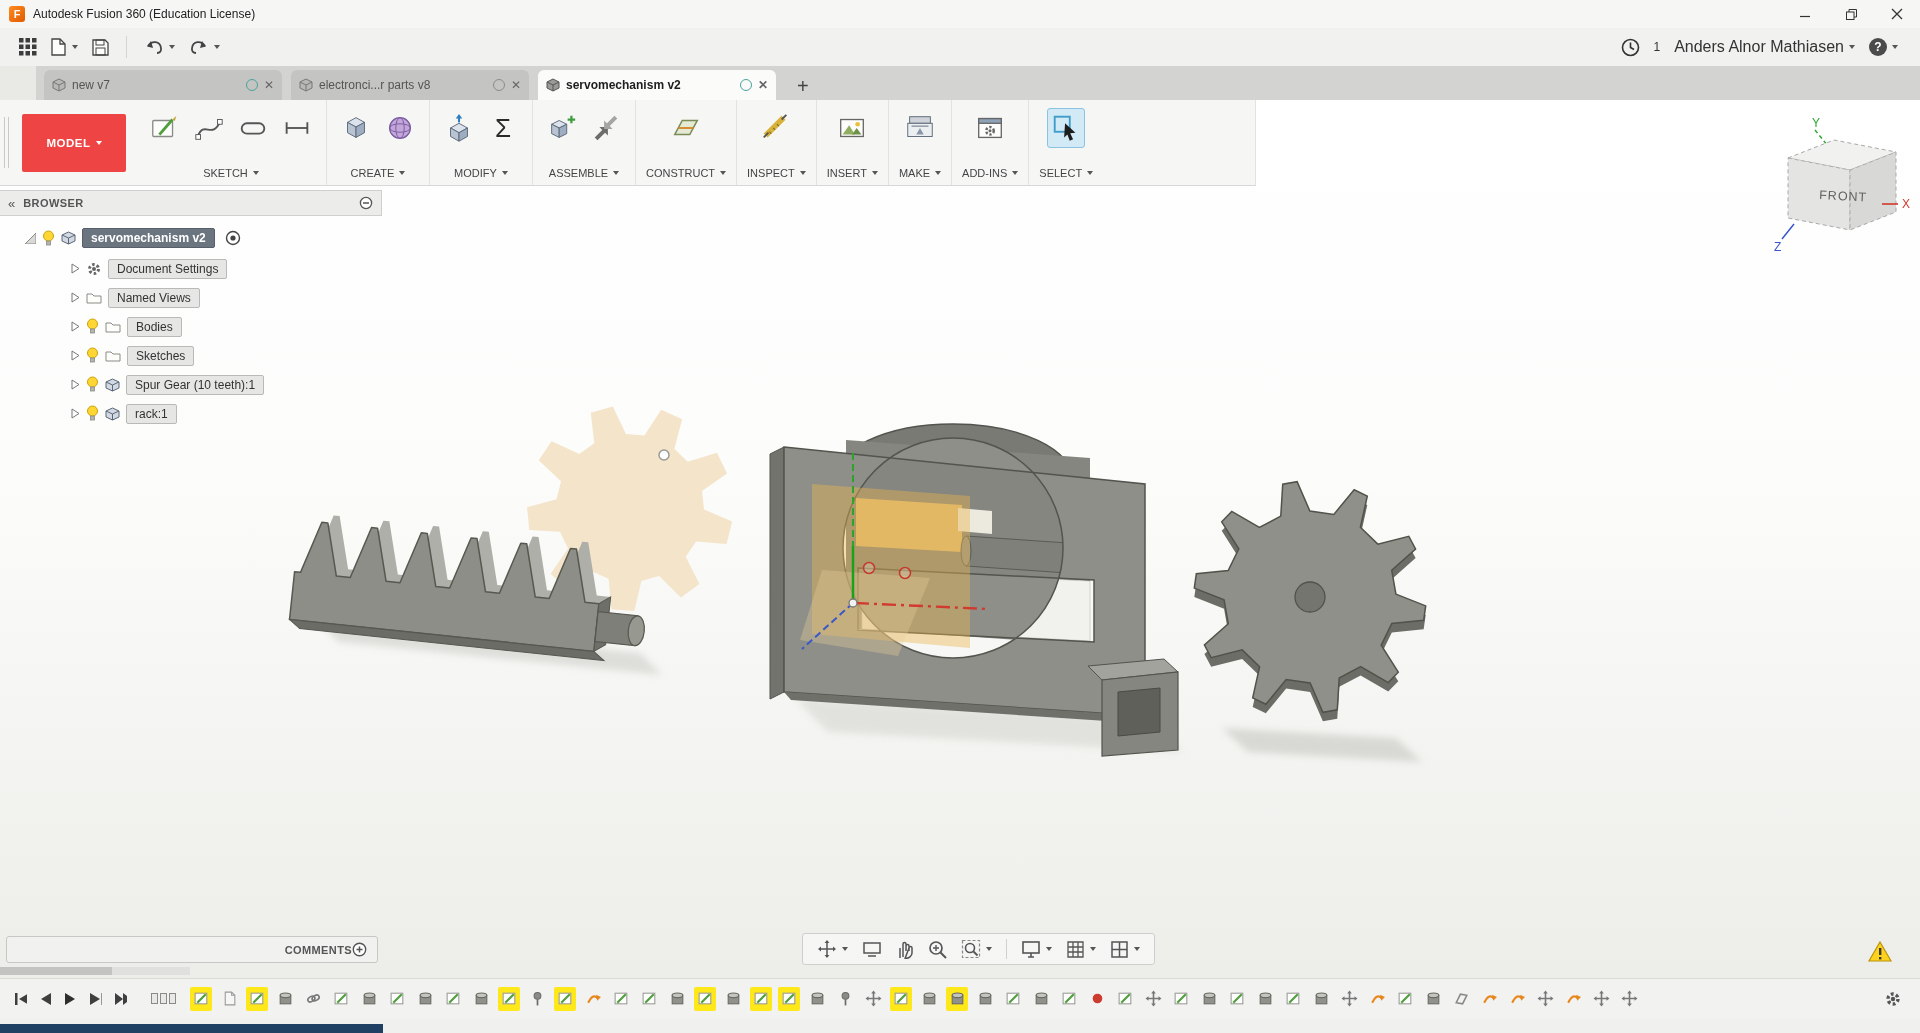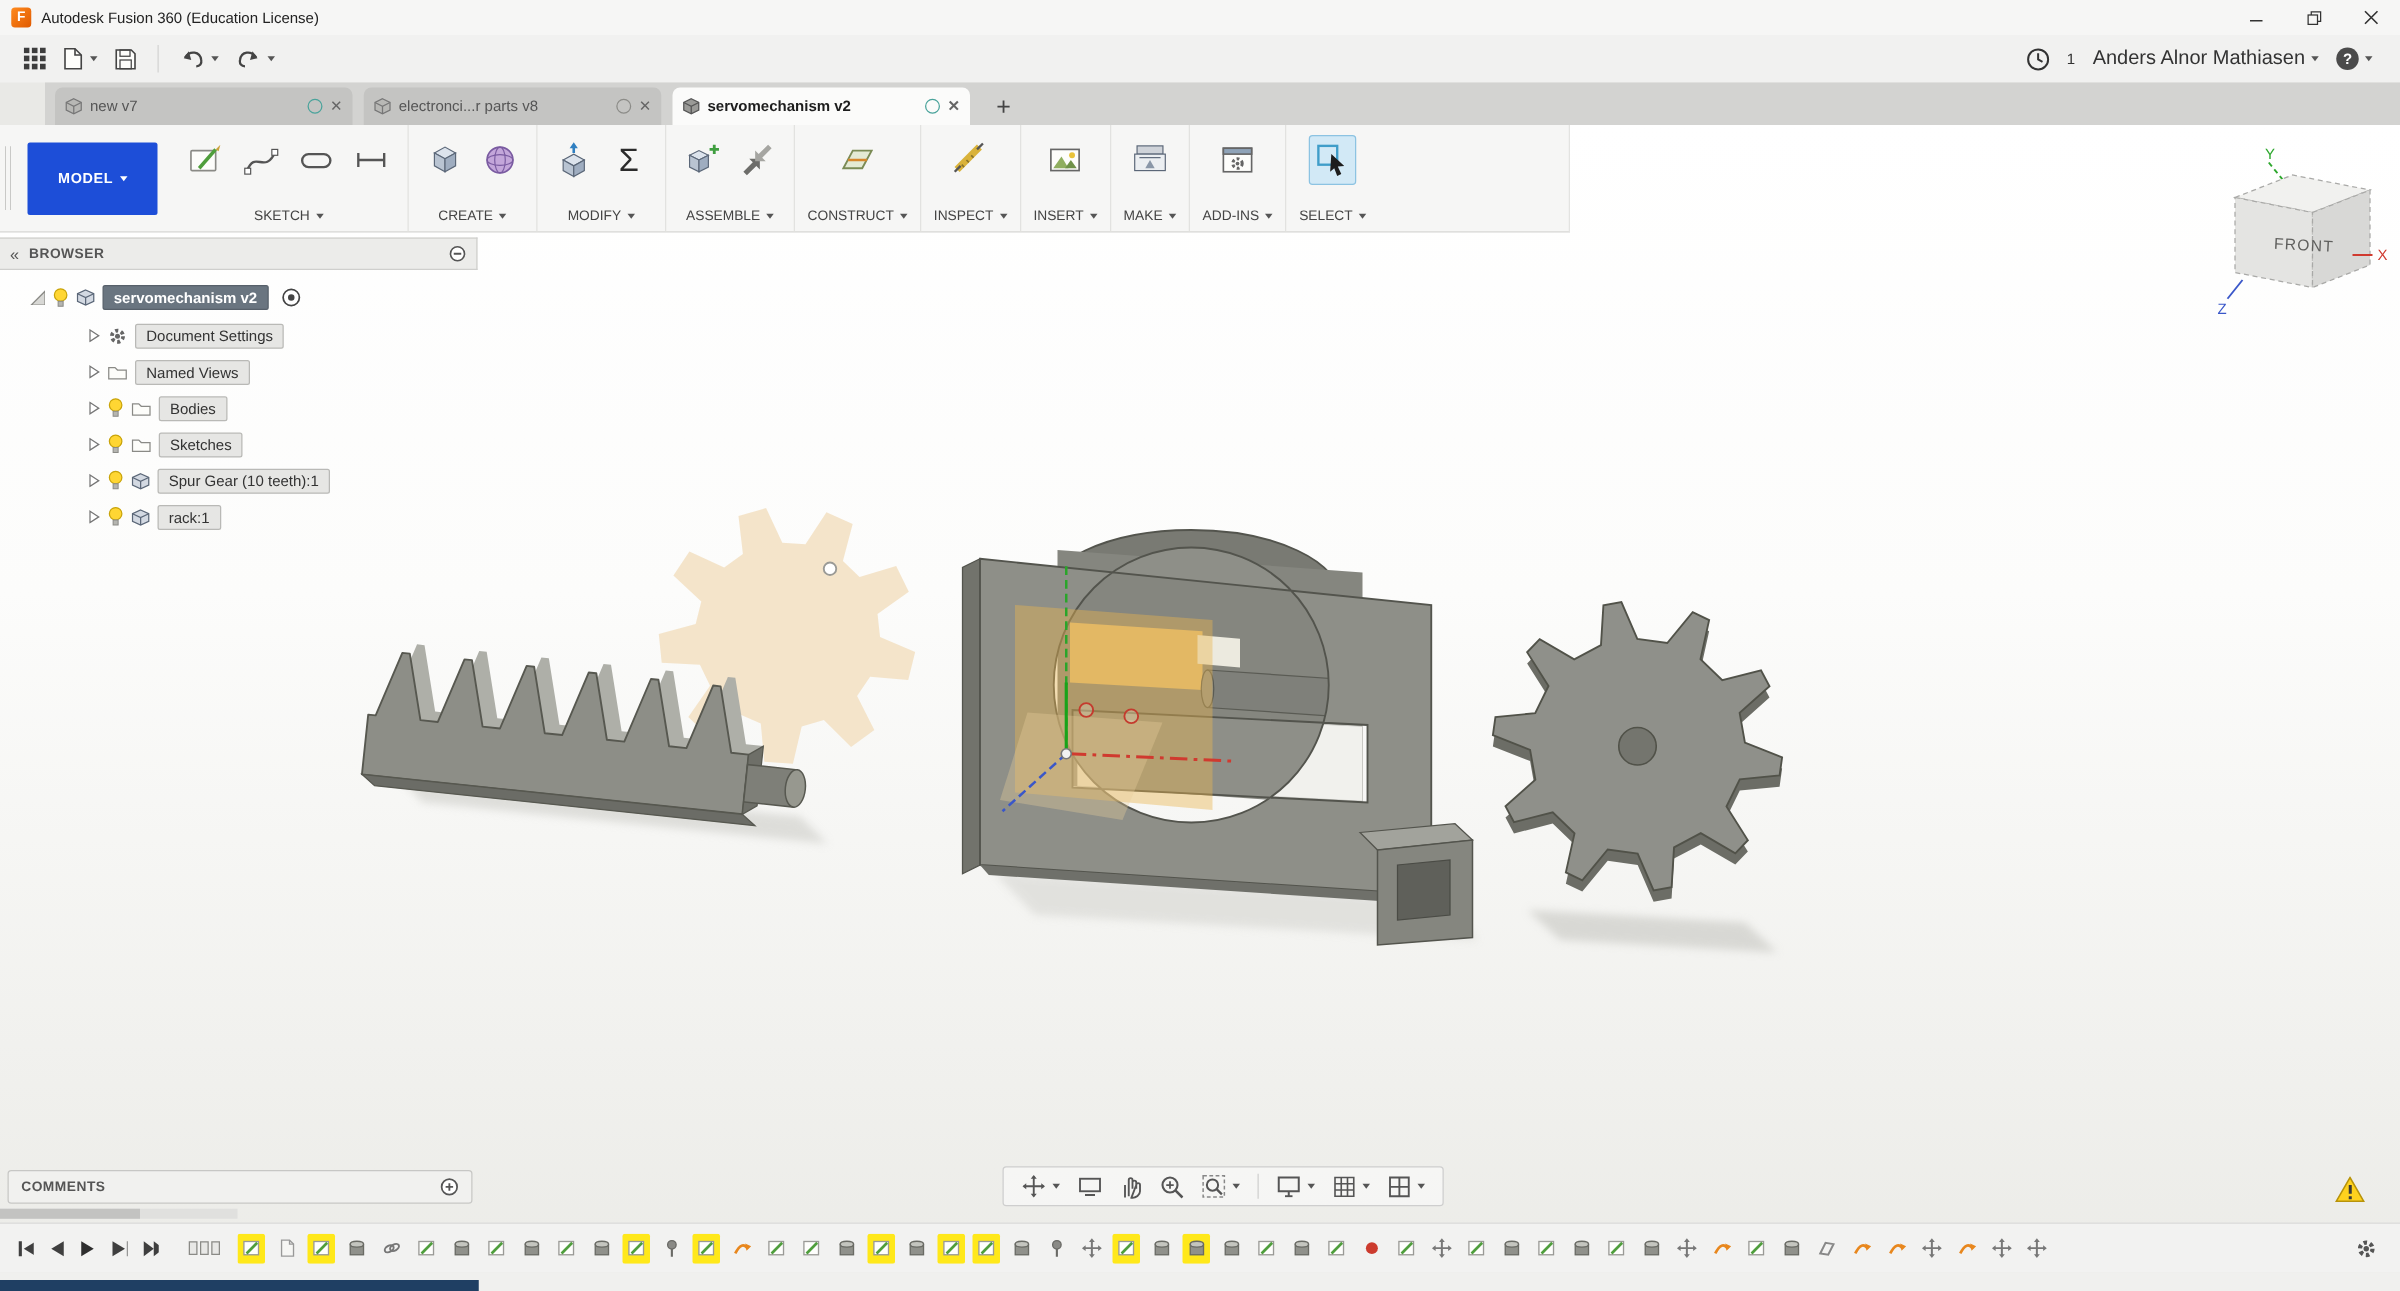--- a/index.html
+++ b/index.html
@@ -41,21 +41,21 @@
   .sync-ring{width:10px;height:10px;border-radius:50%;border:1.6px solid #4aa39b;flex:none;}
   .sync-ring.gray{border-color:#8c8c88;}
   .tab-x{font-size:12px;color:#666;flex:none;}
   .newtab{font-size:20px;color:#444;margin-left:6px;padding-bottom:2px;background:none;border:none;}
   
   .ribbon{position:absolute;top:100px;left:0;width:1256px;height:86px;background:#f6f6f5;
           border-bottom:1px solid #d7d7d5;border-right:1px solid #e3e3e1;display:flex;
           align-items:stretch;z-index:5;box-sizing:border-box;}
   .grip{width:14px;background:repeating-linear-gradient(90deg,#c9c9c7 0 1px,transparent 1px 4px);
         background-size:8px 60%;background-repeat:no-repeat;background-position:4px center;}
-  .model-btn{align-self:center;margin:0 10px 0 8px;width:104px;height:58px;background:#1d4ed8;
+  .model-btn{align-self:center;margin:0 10px 0 8px;width:104px;height:58px;background:#ef4444;
              color:#fff;font-size:11.5px;font-weight:bold;letter-spacing:.5px;display:flex;
              align-items:center;justify-content:center;border-radius:2px;}
   .rgroup{display:flex;flex-direction:column;align-items:center;justify-content:space-between;
           padding:8px 10px 6px;border-right:1px solid #e2e2e0;}
   .ricons{display:flex;align-items:center;gap:6px;}
   .ric{width:38px;height:40px;display:flex;align-items:center;justify-content:center;border-radius:3px;}
   .ric.selected{background:#d2e9f6;border:1px solid #8cc3e2;box-sizing:border-box;}
   .rlabel{font-size:11px;color:#444;display:flex;align-items:center;justify-content:space-between;}
   .sigma{font-size:26px;color:#2b2b2b;line-height:1;}
   
@@ -71,21 +71,21 @@
   .btitle{font-size:11px;font-weight:bold;color:#555;letter-spacing:.4px;flex:1;}
   .brow{display:flex;align-items:center;gap:6px;height:29px;padding-left:71px;}
   .brow.root{padding-left:24px;height:32px;margin-top:6px;}
   .chip{background:#e6e6e4;border:1px solid #b9b9b6;border-radius:2px;padding:2px 8px;color:#333;}
   .chip.dark{background:#6a7580;border-color:#57606a;color:#fff;font-weight:bold;}
   .corner-mark{width:12px;height:12px;}
   
   .comments-bar{position:absolute;top:936px;left:6px;width:372px;height:27px;background:#f1f1ef;
                 border:1px solid #c7c7c5;border-radius:3px;display:flex;align-items:center;
                 padding:0 10px;box-sizing:border-box;z-index:6;}
-  .comments-label{font-size:11px;font-weight:bold;color:#555;letter-spacing:.4px;flex:1;}
+  .comments-label{font-size:11px;font-weight:bold;color:#555;letter-spacing:.4px;flex:1;text-align:right;}
   .cm-scroll{position:absolute;top:967px;left:0;width:190px;height:8px;background:#e0e0de;z-index:6;}
   .cm-scroll .hnd{width:112px;height:8px;background:#c3c3c1;}
   .navbar{position:absolute;top:933px;left:802px;height:30px;background:rgba(245,245,244,.95);
           border:1px solid #cecetc;border:1px solid #cecece;border-radius:3px;display:flex;
           align-items:center;padding:0 8px;gap:2px;z-index:6;}
   .nav-ic{display:flex;align-items:center;padding:2px 6px;}
   .nav-sep{width:1px;height:20px;background:#d0d0ce;margin:0 6px;}
   .warn{position:absolute;top:941px;left:1868px;z-index:6;}
   
   .timeline{position:absolute;top:978px;left:0;right:0;height:40px;background:#f2f2f1;

